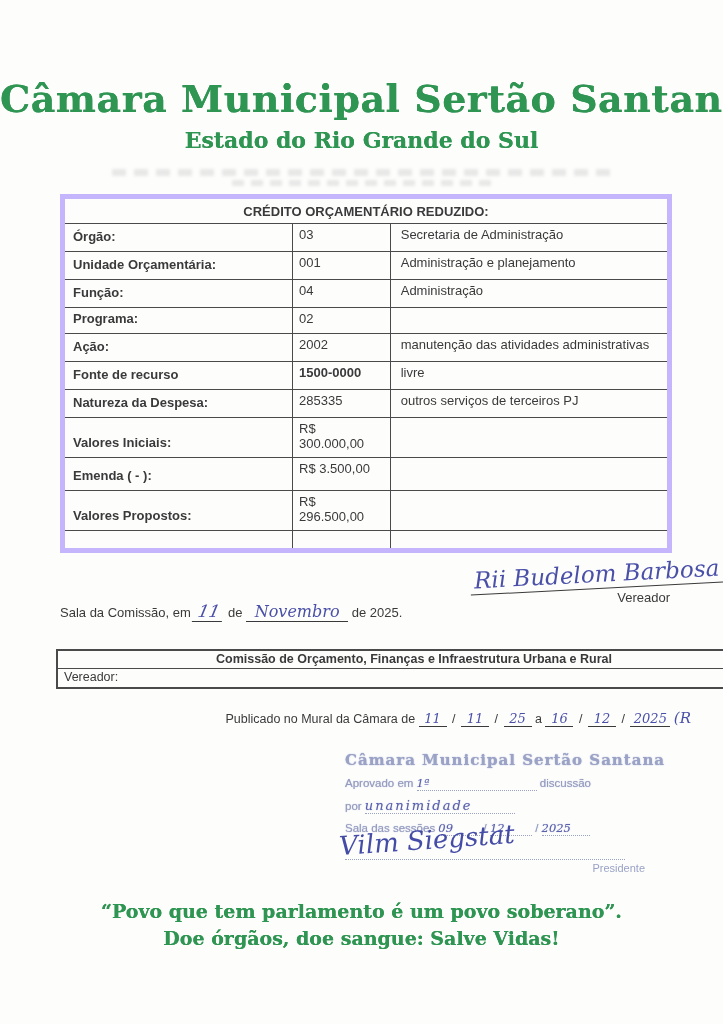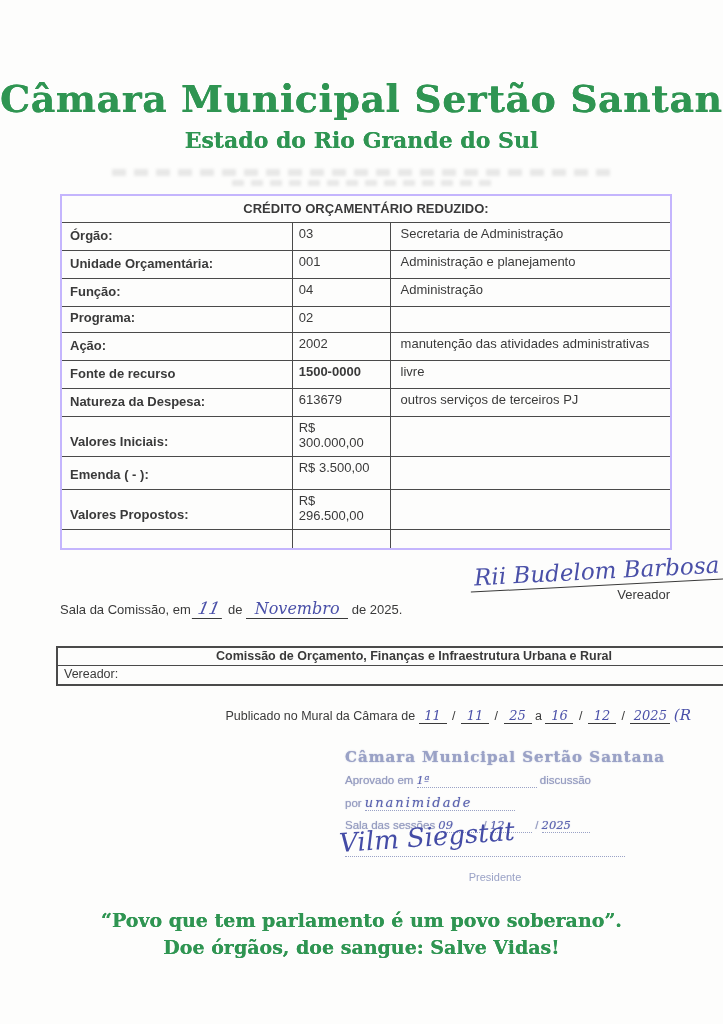--- a/index.html
+++ b/index.html
@@ -36,21 +36,21 @@
   
   .ghost-band { width:500px; margin:16px auto 0; filter:blur(1.5px); opacity:.14; }
   .ghost-band .g1 { height:7px; background:repeating-linear-gradient(90deg,#6a6a6a 0 14px,transparent 14px 22px); }
   .ghost-band .g2 { height:6px; width:260px; margin:4px auto 0; background:repeating-linear-gradient(90deg,#6a6a6a 0 12px,transparent 12px 19px); }
 
   
   table.credit {
     width:612px;
     margin:8px 0 0 60px;
     border-collapse:collapse;
-    border:2px solid #c4b5fd;
+    border:5px solid #c4b5fd;
   }
   table.credit td, table.credit th { border:1px solid #4a4a4a; font-size:13px; }
   .t-title { text-align:center; font-weight:bold; height:27px; padding:4px; font-size:13.5px; }
   .t-head td { font-weight:bold; height:29px; }
   .t-head .c1 { padding:4px 4px 4px 8px; vertical-align:middle; }
   .t-head .c2, .t-head .c3 { text-align:center; vertical-align:middle; }
   .c1 { width:232px; font-weight:bold; vertical-align:bottom; padding:3px 6px 7px 8px; }
   .c2 { width:98px;  vertical-align:top; padding:3px 6px; }
   .c3 { width:282px; vertical-align:top; padding:3px 6px 3px 10px; }
   tr.rh  { height:28px; }
@@ -106,21 +106,21 @@
   .stamp-slot { border-bottom:1px dotted #9aa2c6; display:inline-block; text-align:left; }
   .stamp-hand { font-family:"DejaVu Serif", serif; font-style:italic; color:#5a62b0; }
   .unanim { letter-spacing:2px; font-size:13px; min-width:150px; }
   .stamp-sig {
     position:absolute; left:-6px; top:74px;
     font-family:"DejaVu Serif", serif; font-style:italic;
     font-size:26px; color:#444ca6; white-space:nowrap;
     transform:rotate(-4deg);
   }
   .stamp-sigline { margin-top:14px; border-bottom:1px dotted #9aa2c6; width:280px; height:10px; }
-  .stamp-role { font-size:11px; text-align:center; margin-top:14px; color:#9aa2c6; }
+  .stamp-role { font-size:11px; text-align:right; margin-top:2px; color:#9aa2c6; }
 
   
   .footer { text-align:center; margin-top:26px; }
   .footer-line {
     font-family:"DejaVu Serif", serif; font-weight:700;
     font-size:19px; color:#2f9552; text-shadow:0 0 .5px #2f9552;
   }
   .footer-line + .footer-line { margin-top:5px; }
 </style>
 </head>
@@ -168,21 +168,21 @@
       <td class="c2">2002</td>
       <td class="c3">manutenção das atividades administrativas</td>
     </tr>
     <tr class="rh">
       <td class="c1">Fonte de recurso</td>
       <td class="c2 bold">1500-0000</td>
       <td class="c3">livre</td>
     </tr>
     <tr class="rh">
       <td class="c1">Natureza da Despesa:</td>
-      <td class="c2">613679</td>
+      <td class="c2">285335</td>
       <td class="c3">outros serviços de terceiros PJ</td>
     </tr>
     <tr class="tall">
       <td class="c1">Valores Iniciais:</td>
       <td class="c2">R$ 300.000,00</td>
       <td class="c3"></td>
     </tr>
     <tr class="mid">
       <td class="c1">Emenda ( - ):</td>
       <td class="c2">R$ 3.500,00</td>

